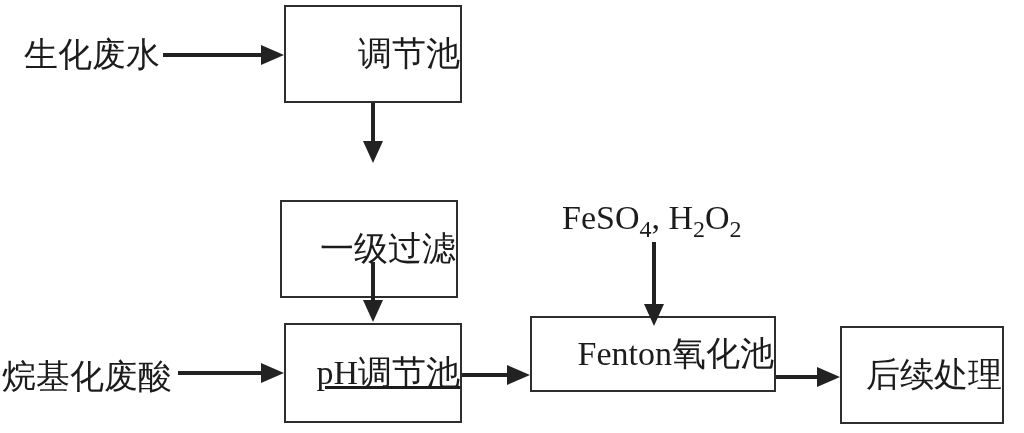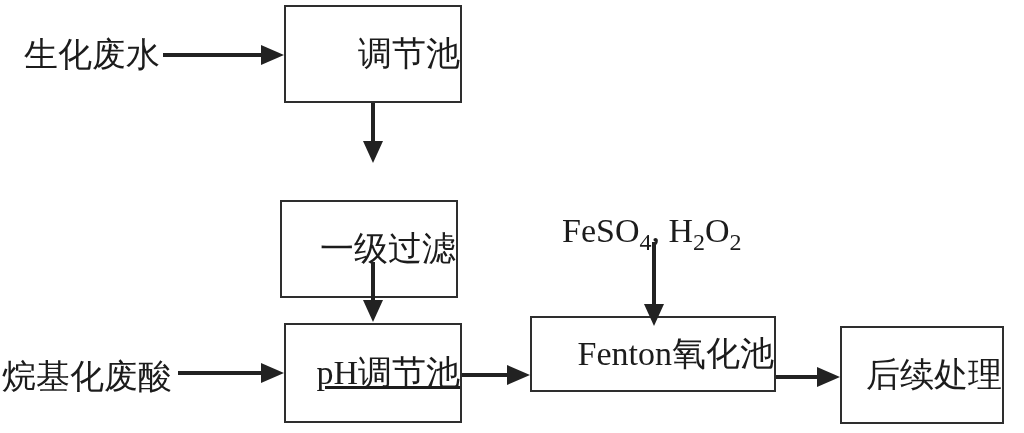--- a/index.html
+++ b/index.html
@@ -46,21 +46,21 @@
   }
   
   #n-reg  { left: 284px; top: 5px;   width: 178px; height: 98px; }
   #n-fil  { left: 280px; top: 164px; width: 178px; height: 98px; margin-top: 36px; }
   #n-ph   { left: 284px; top: 323px; width: 178px; height: 100px; text-decoration: underline; }
   #n-fen  { left: 530px; top: 316px; width: 246px; height: 76px; }
   #n-next { left: 840px; top: 326px; width: 164px; height: 98px; }
   
   #l-bio     { left: 24px;  top: 35px; text-align: center; }
   #l-acid    { left: 2px;   top: 357px; }
-  #l-reagent { left: 562px; top: 198px; margin-top: 13px; }
+  #l-reagent { left: 562px; top: 198px; }
   
   #a1-shaft { left: 163px; top: 53px;  width: 100px; }
   #a1-head  { left: 261px; top: 45px; }
   #a2-shaft { left: 178px; top: 371px; width: 85px; }
   #a2-head  { left: 261px; top: 363px; }
   #a3-shaft { left: 462px; top: 373px; width: 47px; }
   #a3-head  { left: 507px; top: 365px; }
   #a4-shaft { left: 776px; top: 375px; width: 43px; }
   #a4-head  { left: 817px; top: 367px; }
   #v1-shaft { left: 371px; top: 103px; height: 40px; }

